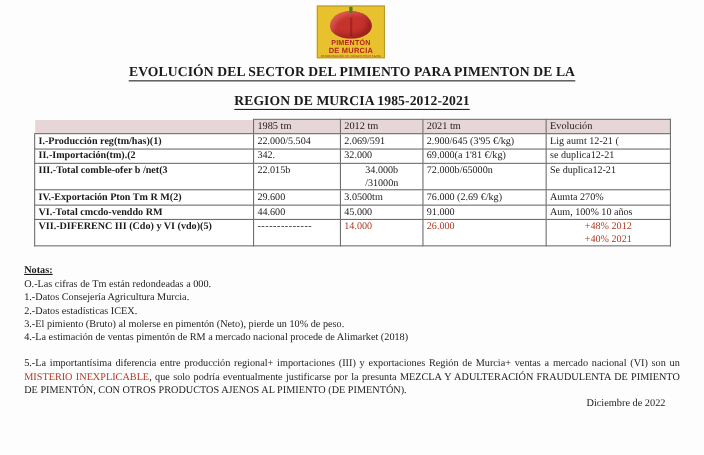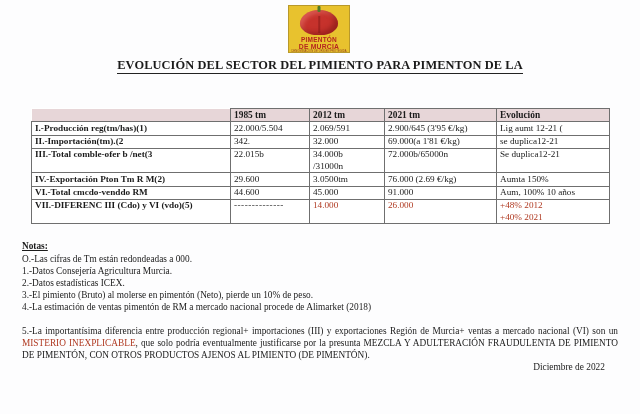--- a/index.html
+++ b/index.html
@@ -133,21 +133,21 @@
     padding: 0.5px 3px;
     vertical-align: top;
     text-align: left;
     font-weight: normal;
     line-height: 1.22;
     height: 11px;
     box-sizing: border-box;
   }
   table.data thead th {
     background: #e7d6d8;
-    font-weight: bold;
+    font-weight: normal;
     font-size: 9.4px;
     height: 13px;
   }
   table.data thead th.blank {
     background: #e7d6d8;
     border-left-color: transparent;
     border-top-color: transparent;
   }
   table.data tbody td.rowlabel {
     font-weight: bold;
@@ -155,21 +155,21 @@
     margin-left: 42px;
   }
   .c0 { width: 199px; }
   .c1 { width: 79px; }
   .c2 { width: 75px; }
   .c3 { width: 112px; }
   .c4 { width: 113px; }
   .red { color: #b03a22; }
   .tall { height: 24px; }
   .dashline { letter-spacing: 0.5px; }
-  .mini { display: block; }
+  .mini { display: block; text-align: center; }
 
   
   .notas {
     position: absolute;
     left: 22px;
     top: 240px;
     width: 600px;
     font-size: 9.3px;
     line-height: 1.30;
   }
@@ -201,20 +201,21 @@
   <div class="logo-wrap">
     <div class="logo">
       <div class="logo-pepper"></div>
       <div class="logo-t1">PIMENTÓN</div>
       <div class="logo-t2">DE MURCIA</div>
       <div class="logo-t3">DENOMINACIÓN DE ORIGEN PROTEGIDA</div>
     </div>
   </div>
 
   <div class="title1"><span>EVOLUCIÓN DEL SECTOR DEL PIMIENTO PARA PIMENTON DE LA</span></div>
+  <div class="title2"><span>REGION DE MURCIA 1985-2012-2021</span></div>
 
   <div class="tbl-wrap">
     <table class="data">
       <colgroup>
         <col class="c0">
           <col class="c1">
           <col class="c2">
           <col class="c3">
           <col class="c4">
       </colgroup>
@@ -250,21 +251,21 @@
             <span class="mini">/31000n</span>
           </td>
           <td class="tall">72.000b/65000n</td>
           <td class="tall">Se duplica12-21</td>
         </tr>
         <tr>
           <td class="rowlabel">IV.-Exportación Pton Tm R M(2)</td>
           <td>29.600</td>
           <td>3.0500tm</td>
           <td>76.000 (2.69 €/kg)</td>
-          <td>Aumta 150%</td>
+          <td>Aumta 270%</td>
         </tr>
         <tr>
           <td class="rowlabel">VI.-Total cmcdo-venddo RM</td>
           <td>44.600</td>
           <td>45.000</td>
           <td>91.000</td>
           <td>Aum, 100% 10 años</td>
         </tr>
         <tr>
           <td class="rowlabel tall">VII.-DIFERENC III (Cdo) y VI (vdo)(5)</td>

